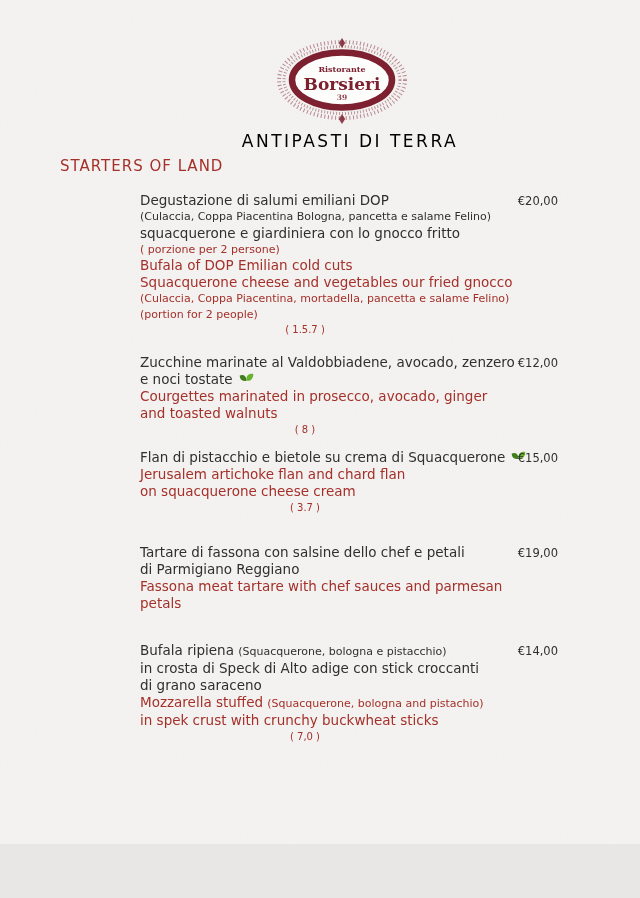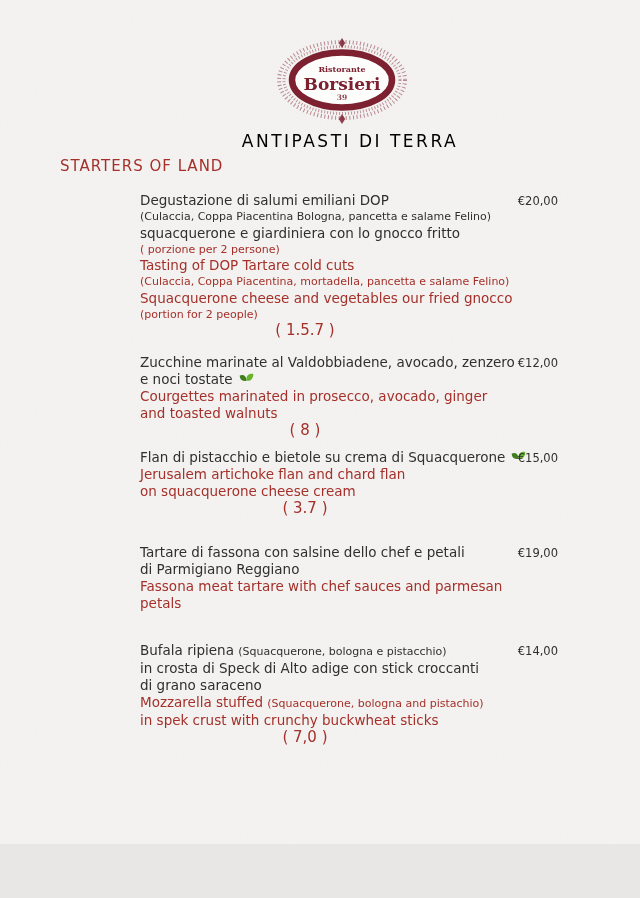--- a/index.html
+++ b/index.html
@@ -66,21 +66,21 @@
   .menu-item:nth-child(2) { margin-bottom: 13px; }
   .menu-item:nth-child(3) { margin-bottom: 30px; }
   .menu-item:nth-child(4) { margin-bottom: 30px; }
   .line { white-space: nowrap; }
   .line.main { font-size: 13.5px; line-height: 17px; }
   .line.small { font-size: 11.5px; line-height: 14.5px; }
   .line .seg-small { font-size: 11px; margin-top: 9px; }
   .line.black { color: #2f2f2f; }
   .line.red { color: #a5302a; }
   .allergens {
-    font-size: 15px;
+    font-size: 10px;
     line-height: 12px;
     margin-top: 2px;
     color: #a5302a;
     text-align: center;
     width: 330px;
   }
   .leaf-icon { display: inline-block; vertical-align: -1px; margin-left: 5px; }
 </style>
 </head>
 <body>
@@ -111,23 +111,23 @@
   <div class="title">ANTIPASTI DI TERRA</div>
   <div class="subtitle">STARTERS OF LAND</div>
 
   <div class="menu" id="menu-list">
       <div class="menu-item">
         <div class="lines">
           <div class="line main black"><span class="seg-main">Degustazione di salumi emiliani DOP</span></div>
           <div class="line small black"><span class="seg-small">(Culaccia, Coppa Piacentina Bologna, pancetta e salame Felino)</span></div>
           <div class="line main black"><span class="seg-main">squacquerone e giardiniera con lo gnocco fritto</span></div>
           <div class="line small red"><span class="seg-small">( porzione per 2 persone)</span></div>
-          <div class="line main red"><span class="seg-main">Tasting of DOP Tartare cold cuts</span></div>
+          <div class="line main red"><span class="seg-main">Bufala of DOP Emilian cold cuts</span></div>
+          <div class="line main red"><span class="seg-main">Squacquerone cheese and vegetables our fried gnocco</span></div>
           <div class="line small red"><span class="seg-small">(Culaccia, Coppa Piacentina, mortadella, pancetta e salame Felino)</span></div>
-          <div class="line main red"><span class="seg-main">Squacquerone cheese and vegetables our fried gnocco</span></div>
           <div class="line small red"><span class="seg-small">(portion for 2 people)</span></div>
           <div class="allergens">( 1.5.7 )</div>
         </div>
         <div class="price">€20,00</div>
       </div>
       <div class="menu-item">
         <div class="lines">
           <div class="line main black"><span class="seg-main">Zucchine marinate al Valdobbiadene, avocado, zenzero</span></div>
           <div class="line main black"><span class="seg-main">e noci tostate</span><svg viewBox="0 0 20 14" width="17" height="12" class="leaf-icon">
               <path d="M2 3 C6 1 10 3 10 9 C5 10 2 8 2 3 Z" fill="#3f7d1e"></path>

